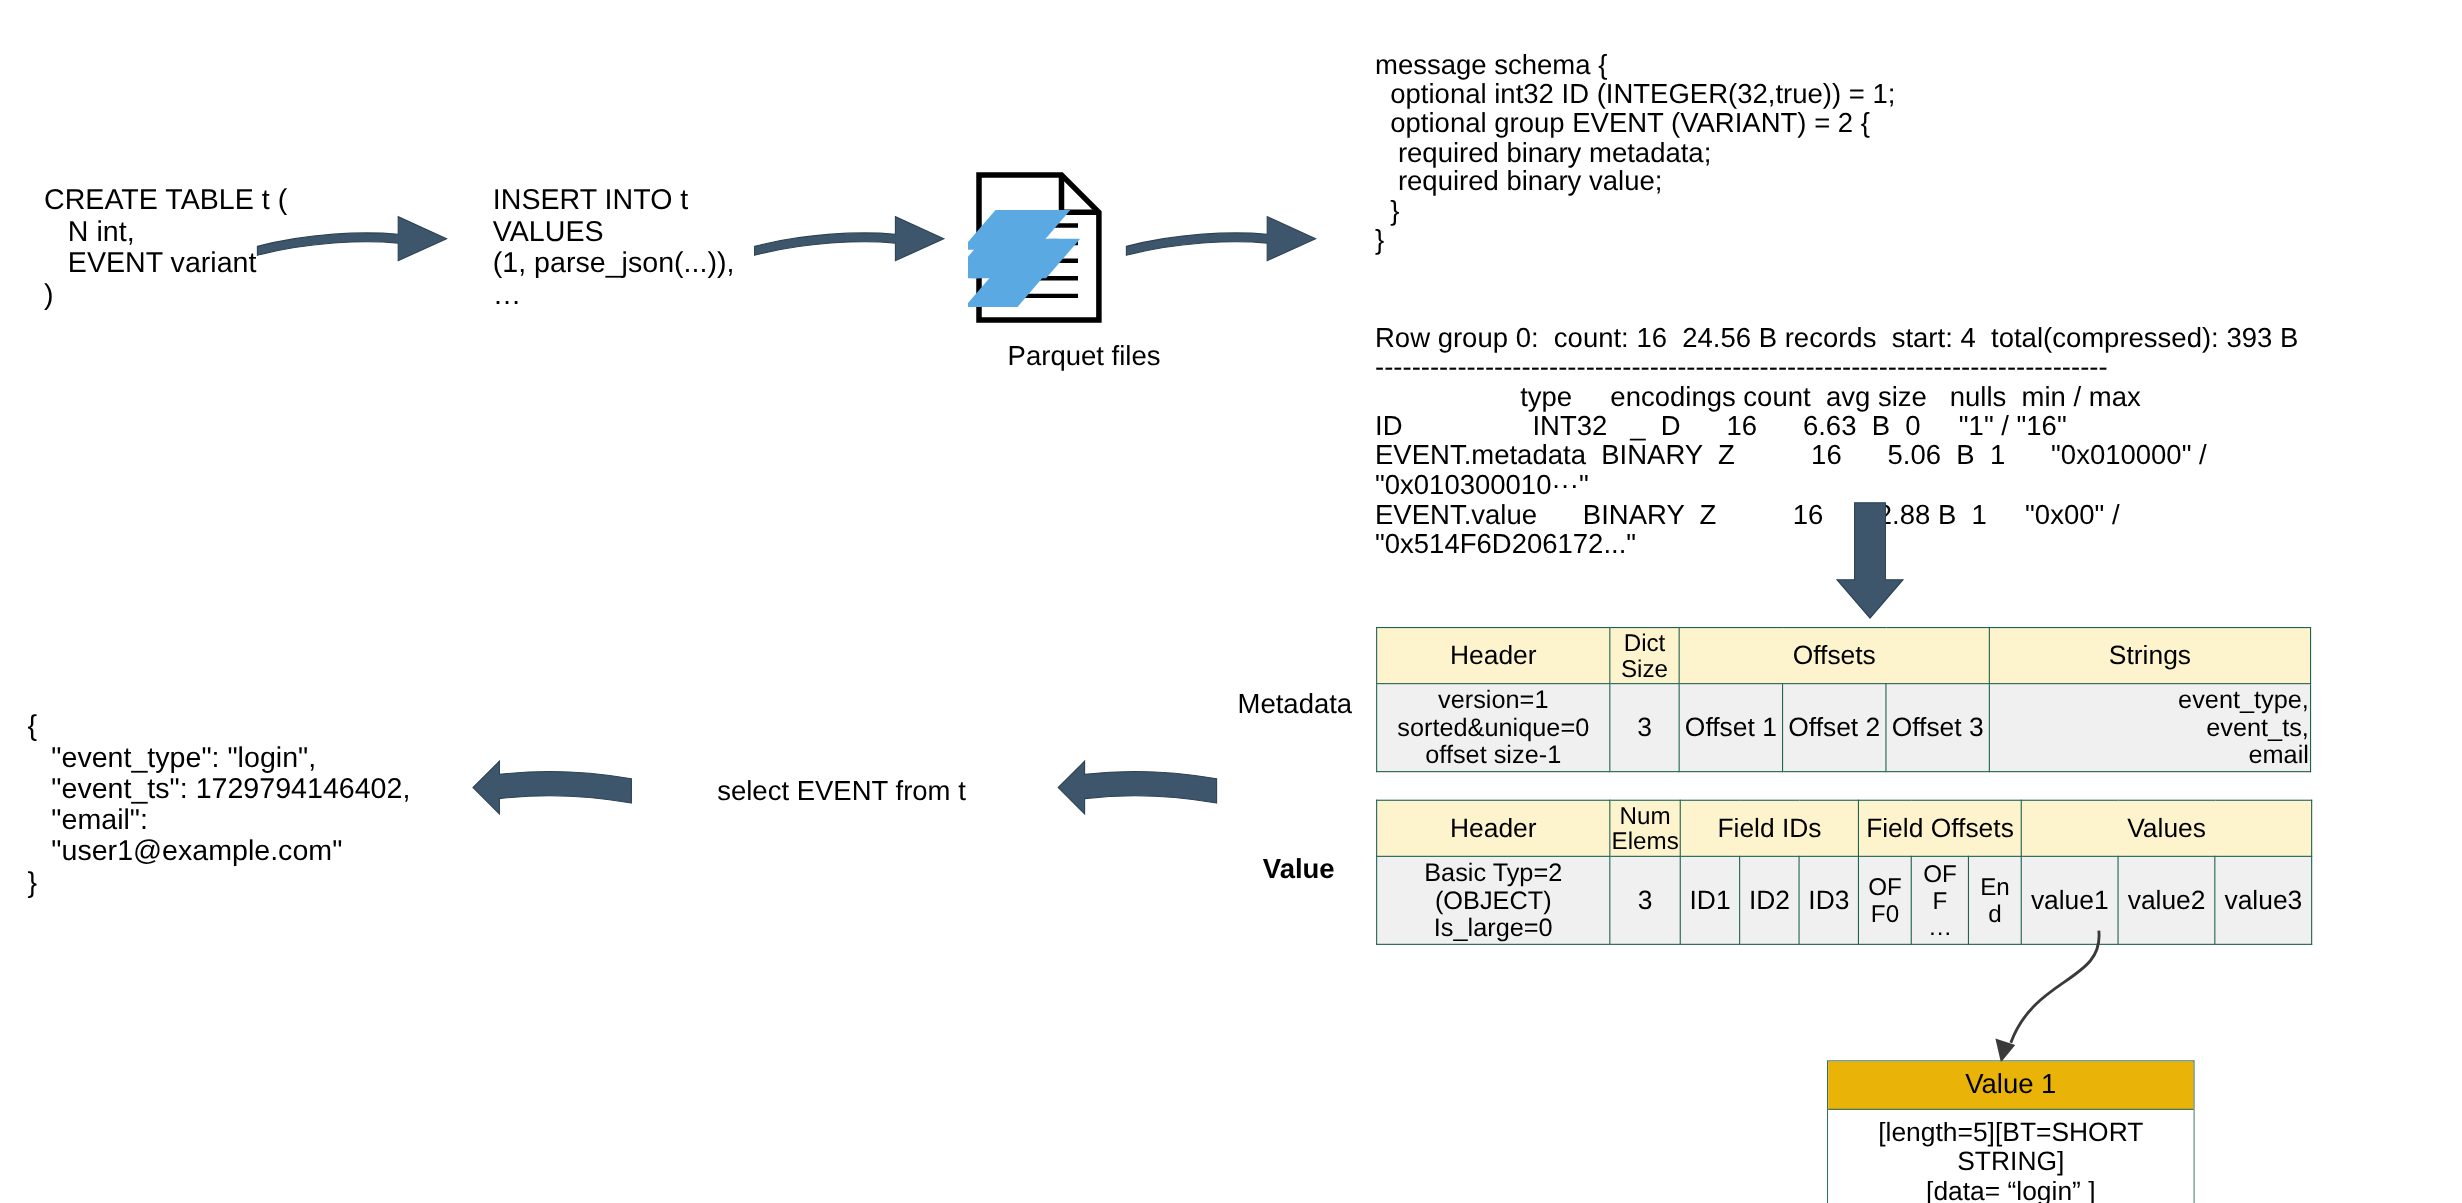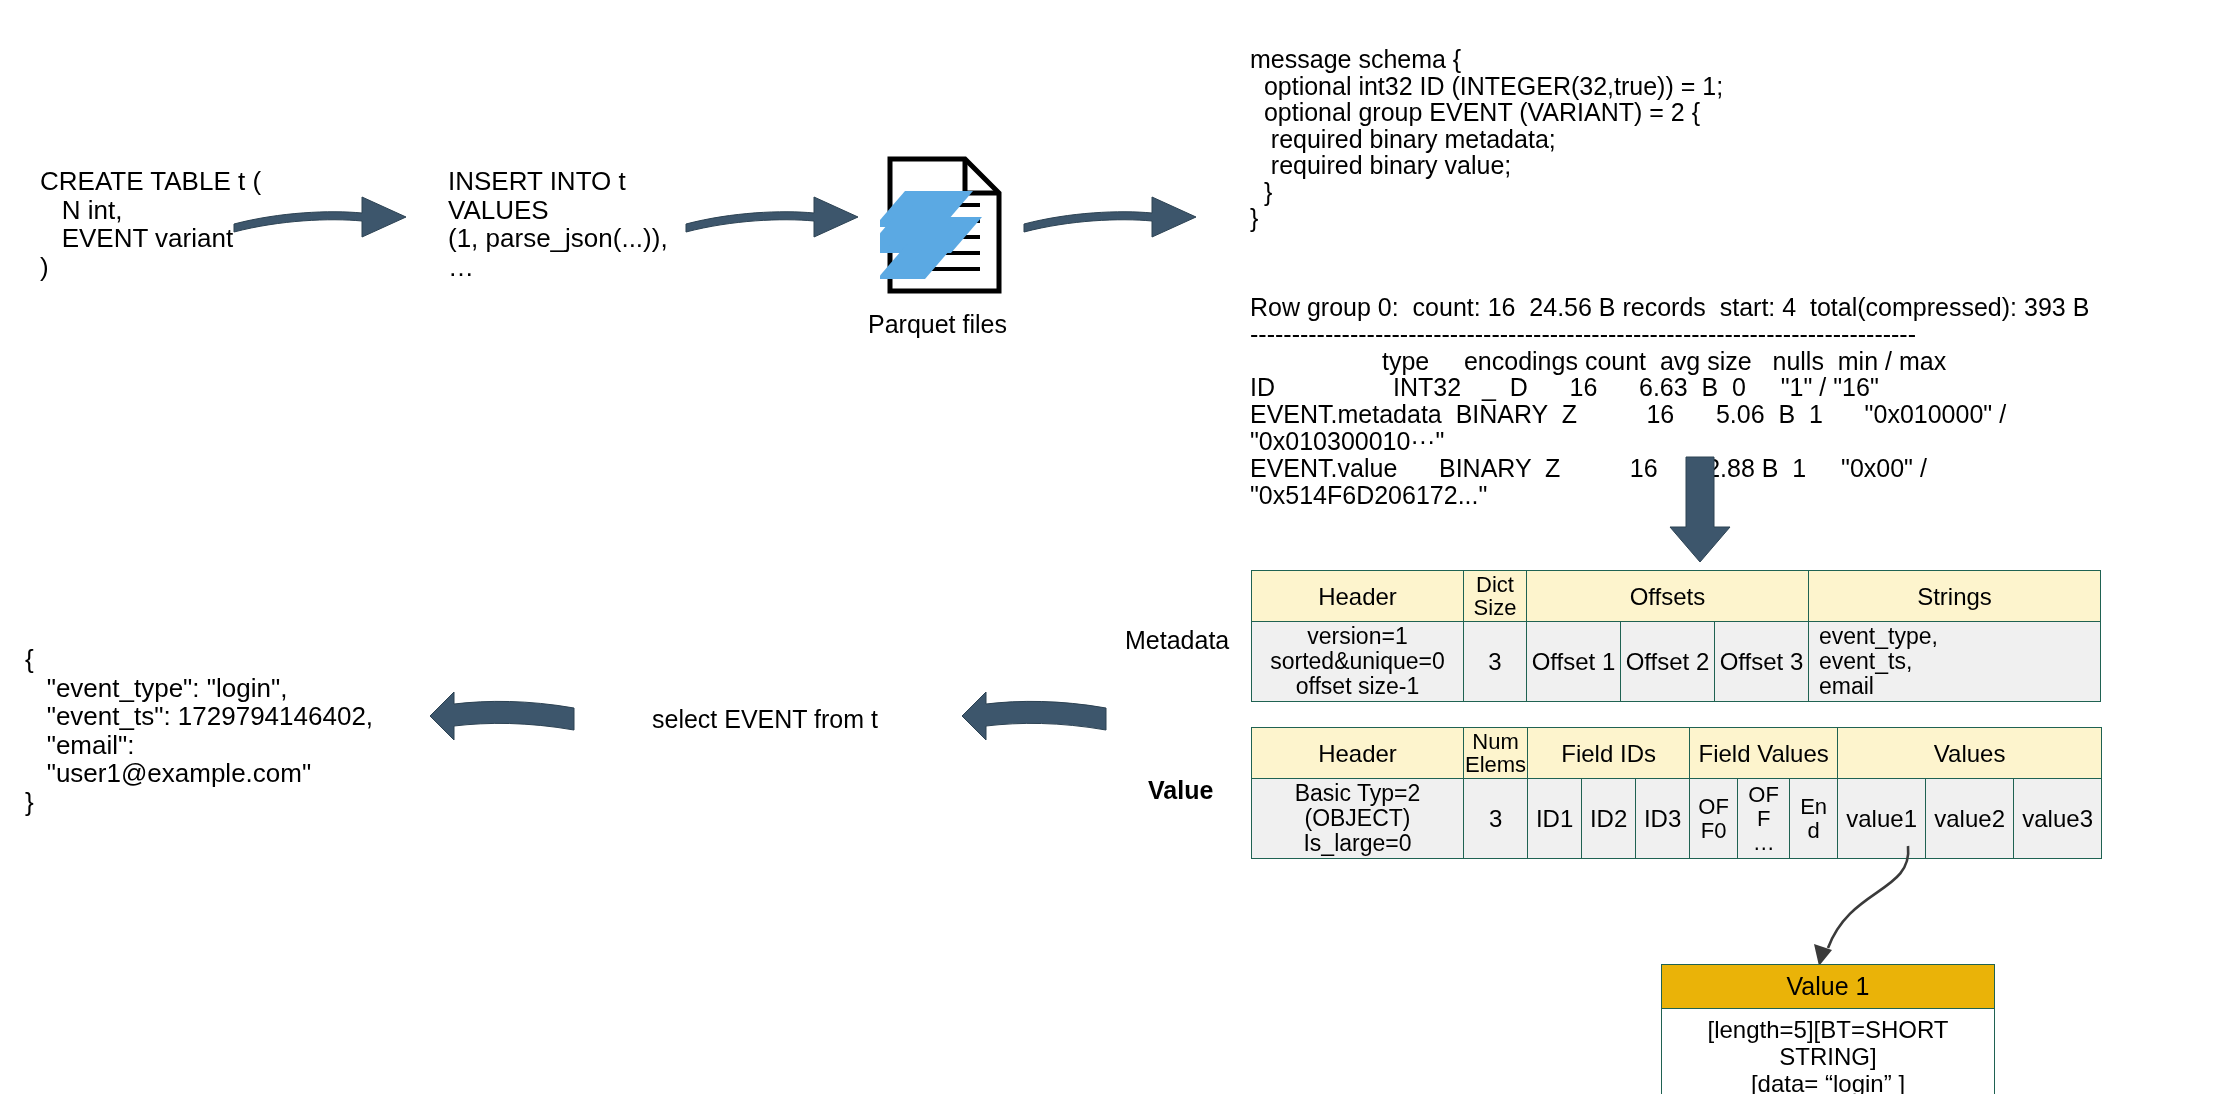--- a/index.html
+++ b/index.html
@@ -5,21 +5,21 @@
   html,body{margin:0;padding:0;background:#ffffff;}
   body{width:2238px;height:1094px;position:relative;
        font-family:"Liberation Sans","DejaVu Sans",sans-serif;
        color:#000;overflow:hidden;}
   .abs{position:absolute;}
   .code{white-space:pre;font-family:"Liberation Sans","DejaVu Sans",sans-serif;}
 
   
   #create-table-sql{left:40px;top:167px;font-size:26px;line-height:28.5px;}
   #insert-sql{left:448px;top:167px;font-size:26px;line-height:28.5px;}
-  #parquet-label{left:868px;top:310px;font-size:25px;}
+  #parquet-label{left:916px;top:310px;font-size:25px;}
   #schema-text{left:1250px;top:46px;font-size:25px;line-height:26.5px;}
   #rowgroup-stats{left:1250px;top:294px;font-size:25px;line-height:26.8px;}
   #select-label{left:652px;top:705px;font-size:25px;}
   #json-output{left:25px;top:645px;font-size:26px;line-height:28.5px;}
   #metadata-row-label{left:1125px;top:626px;font-size:25px;}
   #value-row-label{left:1148px;top:776px;font-size:25px;font-weight:bold;}
 
   
   .arrow-svg{display:block;}
 
@@ -149,21 +149,21 @@
     <th>Strings</th>
   </tr>
   <tr class="body-h">
     <td style="white-space:pre-line;font-size:23px;line-height:25px;">version=1
 sorted&amp;unique=0
 offset size-1</td>
     <td>3</td>
     <td>Offset 1</td>
     <td>Offset 2</td>
     <td>Offset 3</td>
-    <td style="white-space:pre-line;text-align:left;padding-left:10px;font-size:23px;line-height:25px;">event_type,
+    <td style="white-space:pre-line;text-align:right;padding-left:10px;font-size:23px;line-height:25px;">event_type,
 event_ts,
 email</td>
   </tr>
 </tbody>
   </table>
 
 <div class="abs" id="value-row-label">Value</div>
 
 <table class="abs vtable" id="value-table">
   <colgroup>
@@ -178,21 +178,21 @@
     <col style="width:88px">
       <col style="width:88px">
       <col style="width:88px">
   </colgroup>
   <tbody>
       <tr class="hdr-h">
     <th>Header</th>
     <th style="white-space:pre-line;font-size:22px;line-height:23px;margin-top:48px;">Num
 Elems</th>
     <th colspan="3">Field IDs</th>
-    <th colspan="3">Field Values</th>
+    <th colspan="3">Field Offsets</th>
     <th colspan="3">Values</th>
   </tr>
   <tr class="body-h">
     <td style="white-space:pre-line;font-size:23px;line-height:25px;">Basic Typ=2
 (OBJECT)
 Is_large=0</td>
     <td>3</td>
     <td>ID1</td>
     <td>ID2</td>
     <td>ID3</td>

